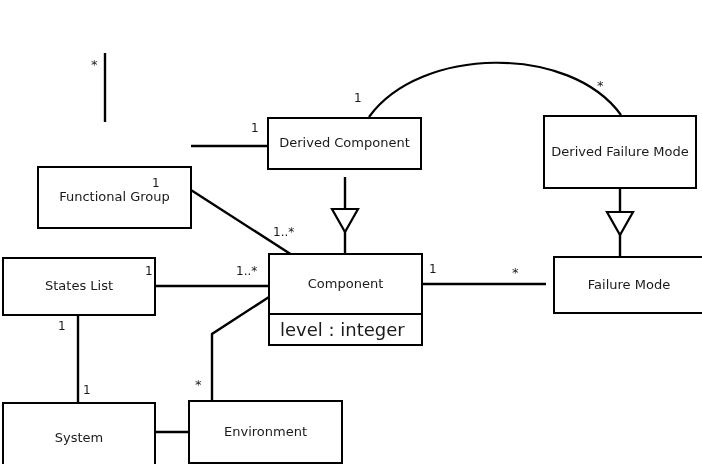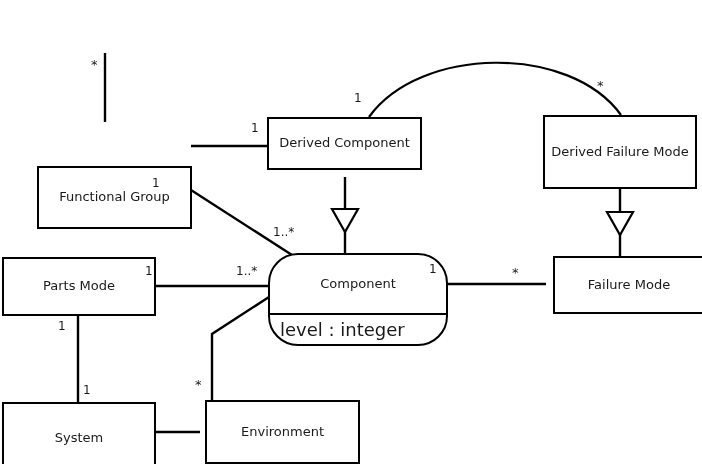--- a/index.html
+++ b/index.html
@@ -103,37 +103,37 @@
 
   <div class="uml-class" style="left:267px; top:117px; width:155px; height:53px;">
     <div class="uml-name-compartment">Derived Component</div>
   </div>
 
   <div class="uml-class" style="left:543px; top:115px; width:154px; height:74px;">
     <div class="uml-name-compartment">Derived Failure Mode</div>
   </div>
 
   <div class="uml-class" style="left:2px; top:257px; width:154px; height:59px;">
-    <div class="uml-name-compartment">Parts Mode</div>
+    <div class="uml-name-compartment">States List</div>
   </div>
 
-  <div class="uml-class" style="left:268px; top:253px; width:180px; height:93px;border-radius:30px;">
+  <div class="uml-class" style="left:268px; top:253px; width:155px; height:93px;">
     <div class="uml-name-compartment">Component</div>
     <div class="uml-attr-compartment" style="height:29px;">level : integer</div>
   </div>
 
   <div class="uml-class" style="left:545px; top:256px; width:152px; height:58px;margin-left:8px;">
     <div class="uml-name-compartment">Failure Mode</div>
   </div>
 
   <div class="uml-class" style="left:2px; top:402px; width:154px; height:72px;">
     <div class="uml-name-compartment">System</div>
   </div>
 
-  <div class="uml-class" style="left:205px; top:400px; width:155px; height:64px;">
+  <div class="uml-class" style="left:188px; top:400px; width:155px; height:64px;">
     <div class="uml-name-compartment">Environment</div>
   </div>
 
   <div class="mult-label star" style="left:91px; top:58px;">*</div>
 
   <div class="mult-label" style="left:251px; top:122px;">1</div>
 
   <div class="mult-label" style="left:152px; top:177px;">1</div>
 
   <div class="mult-label" style="left:273px; top:226px;">1..*</div>

